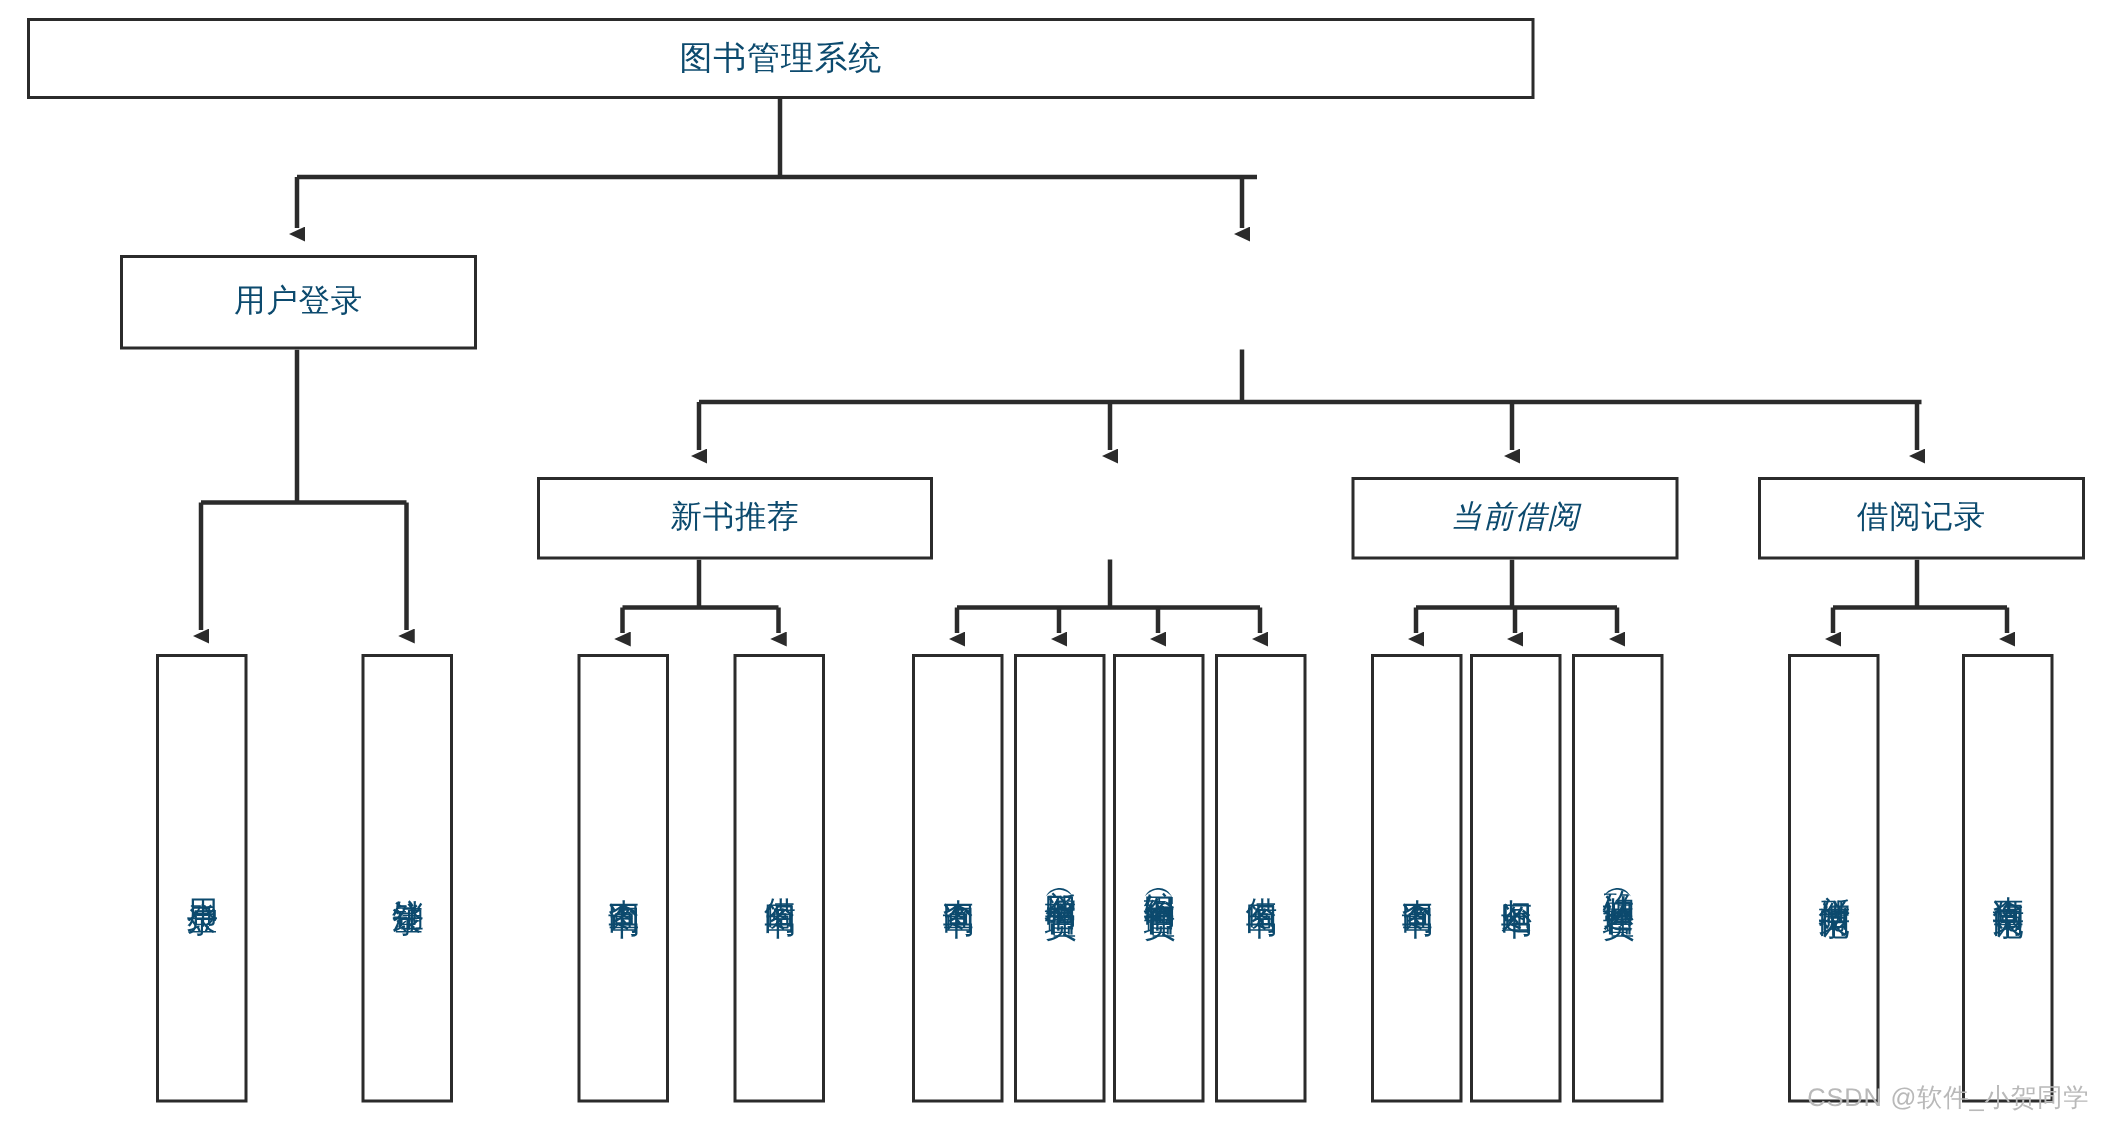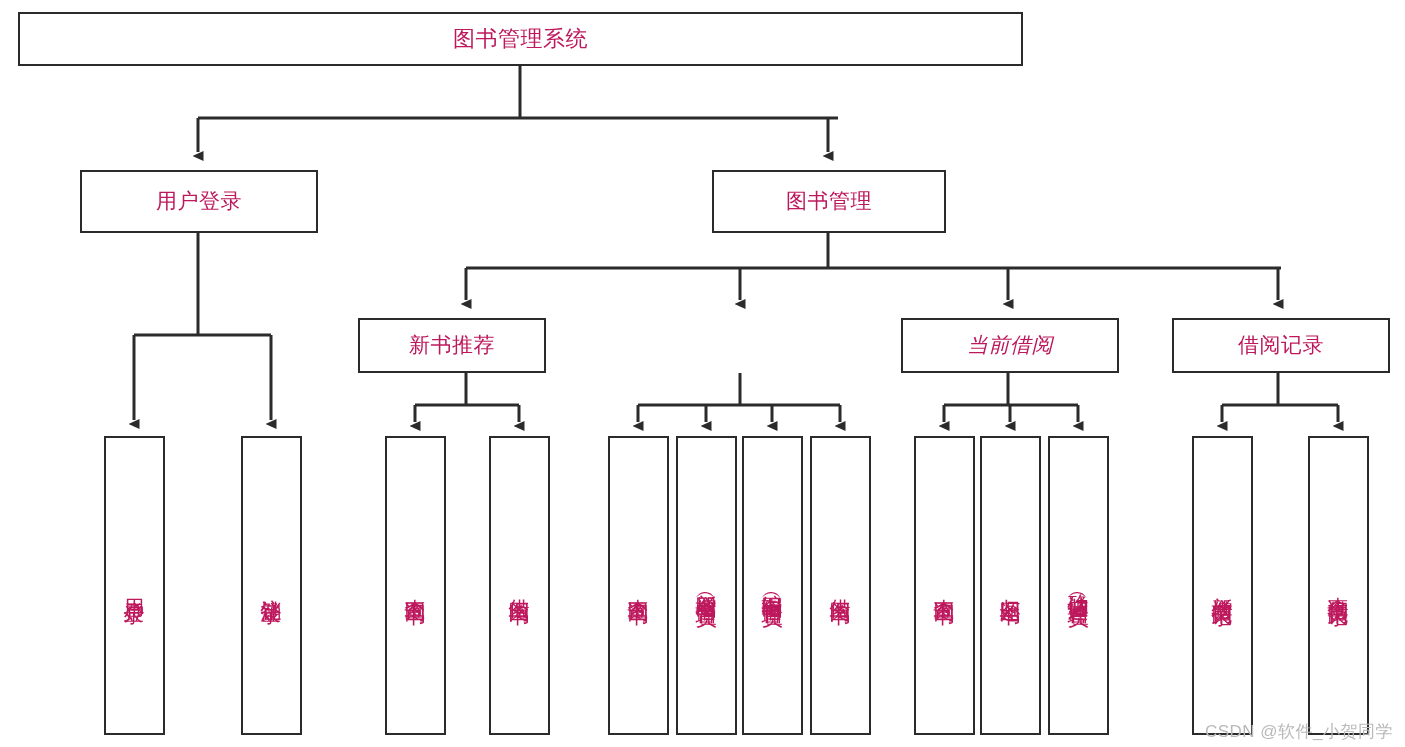--- a/index.html
+++ b/index.html
@@ -30,21 +30,21 @@
     position: absolute;
     box-sizing: border-box;
     background: #ffffff;
     border: 2px solid #2b2b2b;
     display: flex;
     align-items: center;
     justify-content: center;
     z-index: 2;
   }
   .node-label {
-    color: #be185d;
+    color: #0c4a6e;
     text-align: center;
     line-height: 1.18;
     white-space: nowrap;
   }
   
   .node.horizontal .node-label {
     font-size: 21px;
     letter-spacing: 0.5px;
   }
   .node.root .node-label {
@@ -132,25 +132,22 @@
   </svg>
 
   <div class="node root horizontal" style="left:18px; top:12px; width:1005px; height:54px;">
     <span class="node-label">图书管理系统</span>
   </div>
 
   <div class="node horizontal" style="left:80px; top:170px; width:238px; height:63px;">
     <span class="node-label">用户登录</span>
   </div>
 
-  <div class="node horizontal" style="left:712px; top:170px; width:234px; height:63px;">
-    <span class="node-label">图书管理</span>
-  </div>
-
-  <div class="node horizontal" style="left:358px; top:318px; width:188px; height:55px;">
+
+  <div class="node horizontal" style="left:358px; top:318px; width:264px; height:55px;">
     <span class="node-label">新书推荐</span>
   </div>
 
 
   <div class="node horizontal" style="left:901px; top:318px; width:218px; height:55px;font-style:italic;">
     <span class="node-label">当前借阅</span>
   </div>
 
   <div class="node horizontal" style="left:1172px; top:318px; width:218px; height:55px;">
     <span class="node-label">借阅记录</span>

